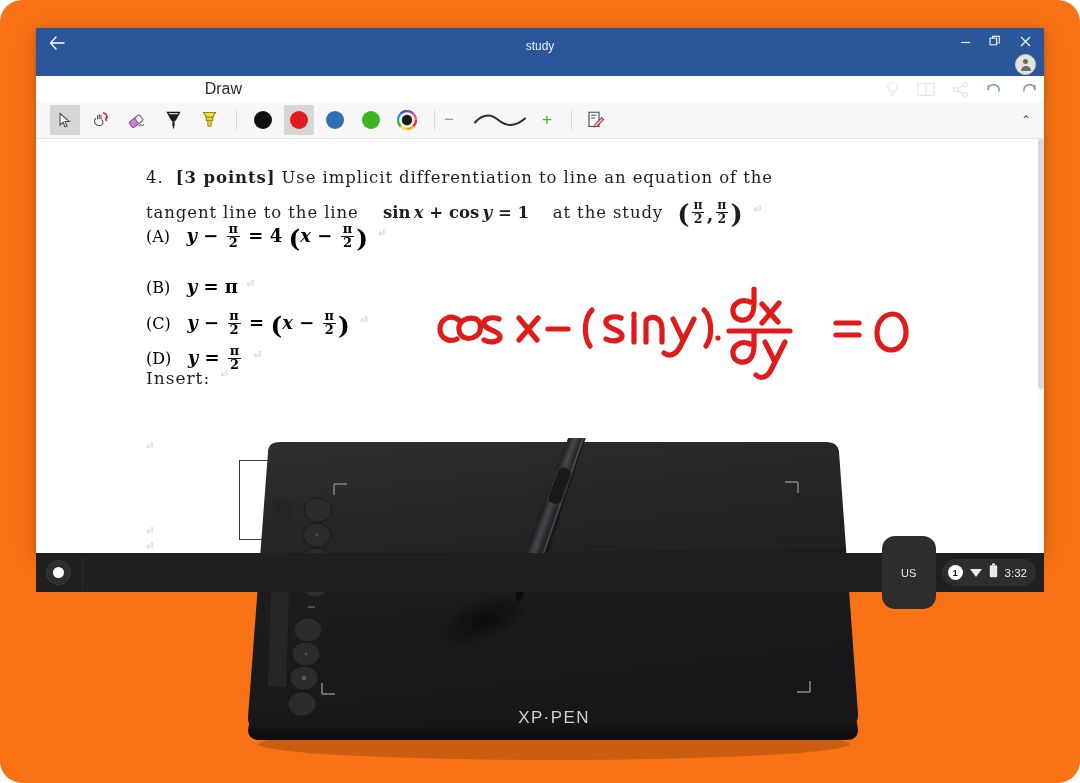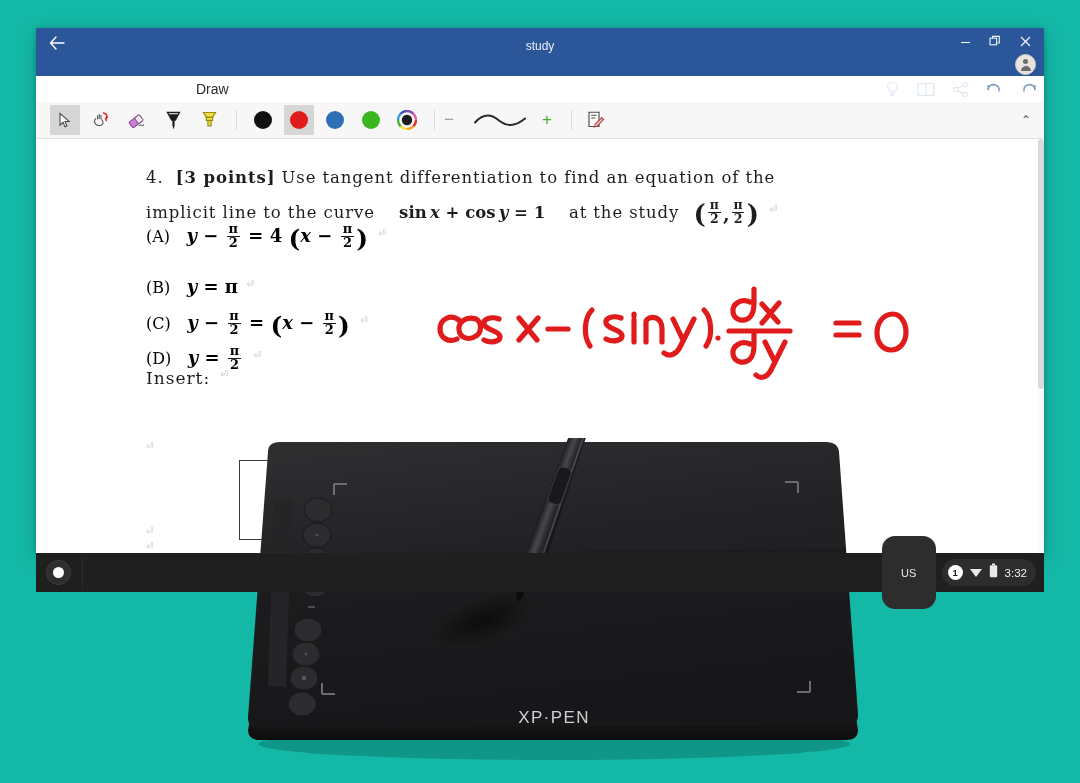--- a/index.html
+++ b/index.html
@@ -3,21 +3,21 @@
 <meta charset="utf-8">
 <style>
   html,body{margin:0;padding:0;}
   body{
     width:1080px;height:783px;overflow:hidden;
     background:#ffffff;
     font-family:"Liberation Sans", sans-serif;
     position:relative;
   }
   
-  #desktop{position:absolute;inset:0;background:#14b8a6;}
+  #desktop{position:absolute;inset:0;background:#f97316;border-radius:22px;}
 
   
   #window{
     position:absolute;left:36px;top:28px;width:1008px;height:525px;
     background:#ffffff;
     box-shadow:0 1px 6px rgba(0,0,0,.22), 0 6px 22px rgba(0,0,0,.14);
     overflow:hidden;
   }
 
   
@@ -40,21 +40,21 @@
     background:#e7e4de;border:1px solid #cfcbc4;
     display:flex;align-items:center;justify-content:center;
   }
   #avatar .head{width:5px;height:5px;border-radius:50%;background:#6b6b6b;position:absolute;top:3.5px;}
   #avatar .body{width:10px;height:5px;border-radius:5px 5px 0 0;background:#6b6b6b;position:absolute;bottom:3px;}
 
   
   #tabs{position:absolute;left:0;top:48px;width:100%;height:26px;}
   .tab{
     position:absolute;top:0;height:26px;line-height:26px;color:#ffffff;
-    font-size:14px;text-align:left;cursor:pointer;
+    font-size:16px;text-align:right;cursor:pointer;
   }
   .tab.active{background:#ffffff;color:#2b2b2b;}
 
   
   #ribbonicons{position:absolute;right:6px;top:48px;height:26px;display:flex;align-items:center;gap:14px;}
   .ricon{width:20px;height:20px;display:flex;align-items:center;justify-content:center;cursor:pointer;}
   .ricon svg{display:block;}
 
   
   #toolbar{
@@ -316,25 +316,25 @@
       </div>
 
       <div id="collapse">⌃</div>
     </div>
 
     <div id="page">
 
       <div id="qline1" class="mono">
         <span>4.</span>&nbsp;
         <span class="bold">[3 points]</span>
-        <span>Use tangent differentiation to find an equation of the</span>
+        <span>Use implicit differentiation to line an equation of the</span>
       </div>
 
       <div id="qline2" class="mono">
-        <span>implicit line to the curve</span>
+        <span>tangent line to the line</span>
         <span class="mathy" style="letter-spacing:0;margin:0 18px;">
           sin <span class="it">x</span> + cos <span class="it">y</span> = 1
         </span>
         <span>at the study</span>
         <span class="mathy" style="letter-spacing:0;font-size:19px;margin-left:8px;">
           <span style="font-size:26px;vertical-align:-5px;">(</span><span class="frac" style="font-size:12.5px;">
               <span class="num">π</span>
               <span class="den">2</span>
             </span><span style="vertical-align:-3px;">,</span><span class="frac" style="font-size:12.5px;">
               <span class="num">π</span>

